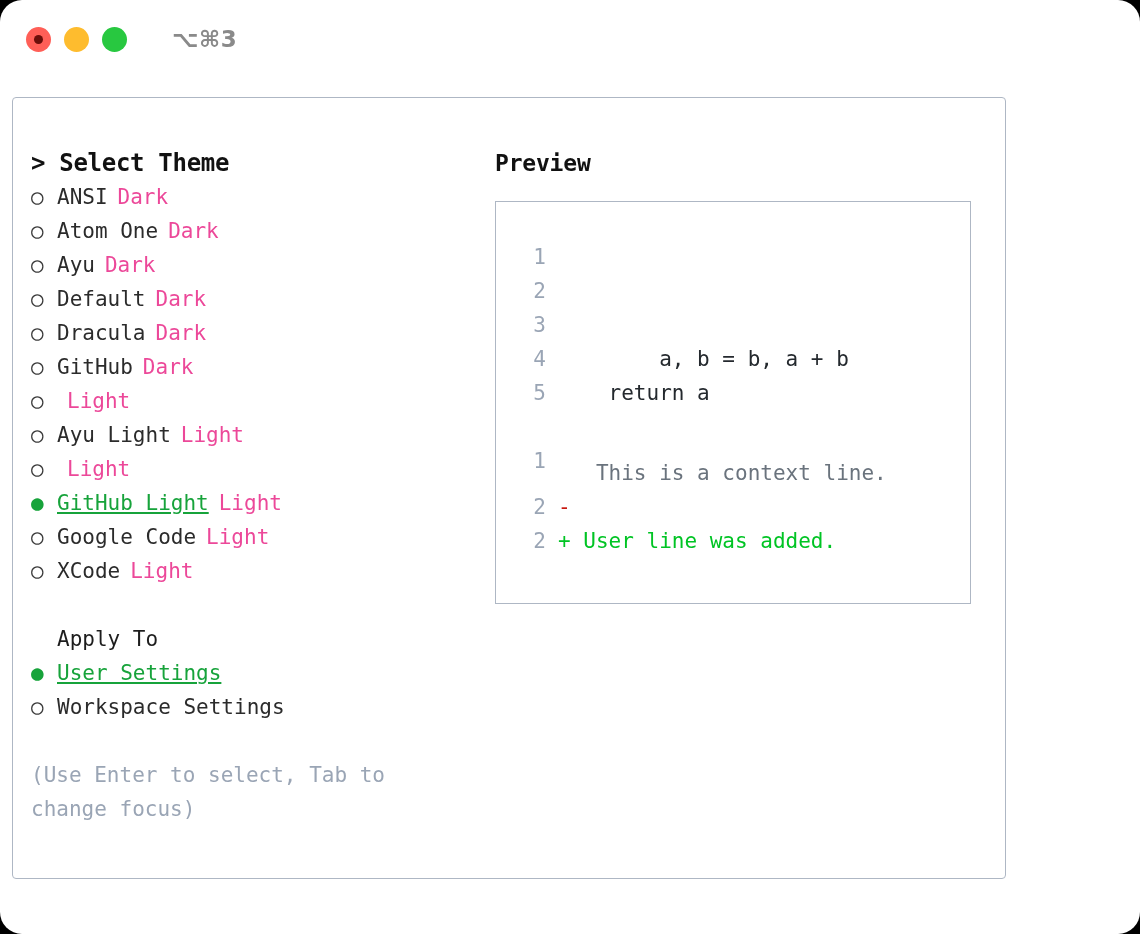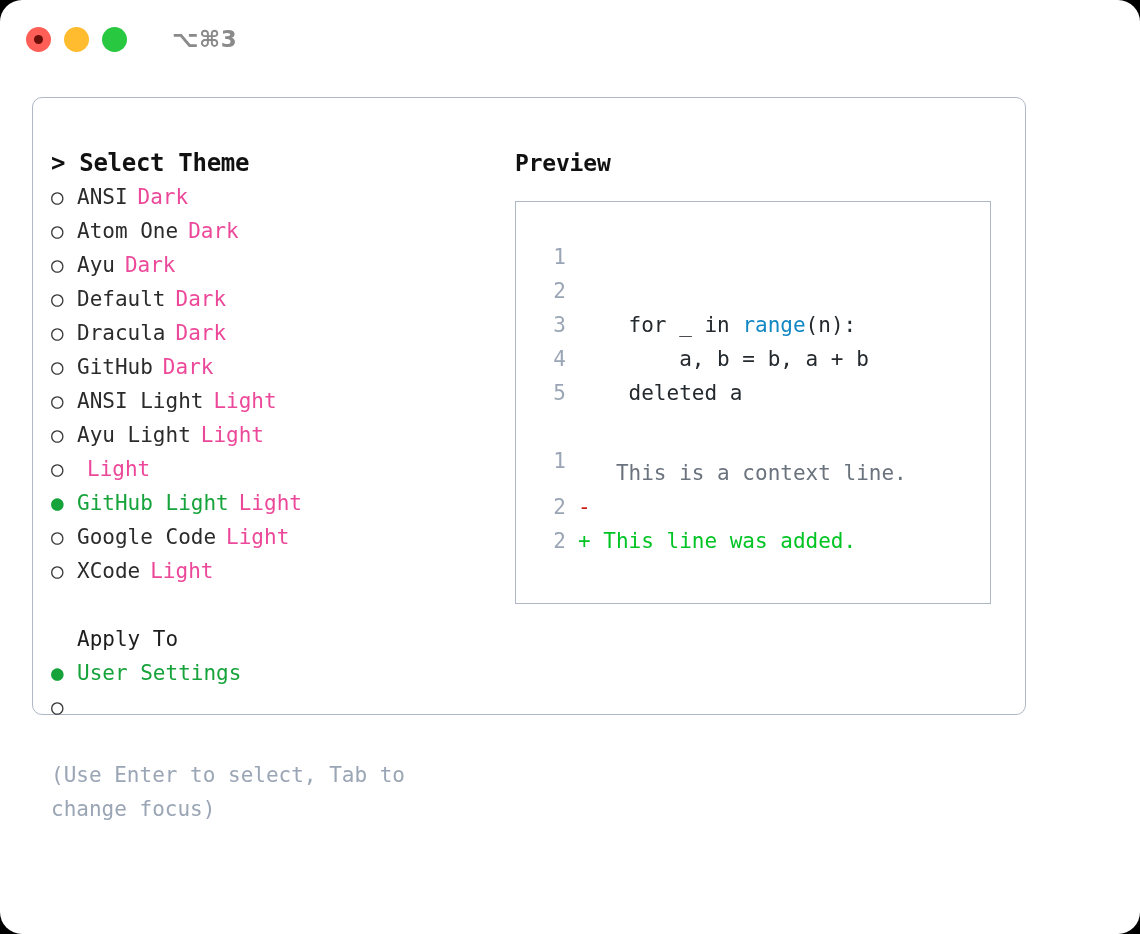--- a/index.html
+++ b/index.html
@@ -61,26 +61,26 @@
     color: #8a8a8a;
     font-size: 23px;
     font-weight: 600;
     letter-spacing: 0.5px;
     font-family: "DejaVu Sans", "Liberation Sans", sans-serif;
   }
 
   
   .panel {
     position: absolute;
-    left: 32px;
+    left: 12px;
     top: 97px;
     width: 994px;
-    height: 618px;
+    height: 782px;
     border: 1.6px solid #aeb7c4;
-    border-radius: 10px;
+    border-radius: 4px;
     box-sizing: border-box;
     background: #ffffff;
   }
 
   .columns {
     display: flex;
     padding: 48px 0 0 0;
   }
   .col-left  { width: 462px; padding-left: 18px; box-sizing: border-box; }
   .col-right { flex: 1; padding-left: 20px; box-sizing: border-box; }
@@ -106,21 +106,21 @@
   }
   .bullet {
     width: 26px;
     flex: 0 0 26px;
     font-size: 21px;
     line-height: 34px;
   }
   .bullet.off { color: #3b3b3b; }
   .bullet.on  { color: #17a33b; }
   .label       { color: #2b2b2b; }
-  .label.sel   { color: #17a33b; }
+  .label.sel   { color: #17a33b; text-decoration: underline; }
   .tag {
     color: #ec4899;
     margin-left: 10px;
   }
 
   .spacer { height: 34px; }
 
   .applyto-heading {
     font-size: 21px;
     color: #1d1d1d;
@@ -199,55 +199,55 @@
 
         <div class="heading">&gt; Select Theme</div>
 
         <div class="list" id="theme-list">
             <div class="row"><span class="bullet off">○</span><span class="label">ANSI</span><span class="tag">Dark</span></div>
             <div class="row"><span class="bullet off">○</span><span class="label">Atom One</span><span class="tag">Dark</span></div>
             <div class="row"><span class="bullet off">○</span><span class="label">Ayu</span><span class="tag">Dark</span></div>
             <div class="row"><span class="bullet off">○</span><span class="label">Default</span><span class="tag">Dark</span></div>
             <div class="row"><span class="bullet off">○</span><span class="label">Dracula</span><span class="tag">Dark</span></div>
             <div class="row"><span class="bullet off">○</span><span class="label">GitHub</span><span class="tag">Dark</span></div>
-            <div class="row"><span class="bullet off">○</span><span class="label">ANSI Light</span><span class="tag">Light</span></div>
+            <div class="row"><span class="bullet off">○</span><span class="tag">Light</span></div>
             <div class="row"><span class="bullet off">○</span><span class="label">Ayu Light</span><span class="tag">Light</span></div>
             <div class="row"><span class="bullet off">○</span><span class="tag">Light</span></div>
             <div class="row"><span class="bullet on">●</span><span class="label sel">GitHub Light</span><span class="tag">Light</span></div>
             <div class="row"><span class="bullet off">○</span><span class="label">Google Code</span><span class="tag">Light</span></div>
             <div class="row"><span class="bullet off">○</span><span class="label">XCode</span><span class="tag">Light</span></div>
           </div>
 
         <div class="spacer"></div>
 
         <div class="applyto-heading">Apply To</div>
 
         <div class="list" id="apply-list">
             <div class="row"><span class="bullet on">●</span><span class="label sel">User Settings</span></div>
-            <div class="row"><span class="bullet off">○</span></div>
+            <div class="row"><span class="bullet off">○</span><span class="label">Workspace Settings</span></div>
           </div>
 
         <div class="hint">(Use Enter to select, Tab to change focus)</div>
       </div>
 
       <div class="col-right">
         <div class="preview-heading">Preview</div>
 
         <div class="codebox">
           <div id="code-block">
               <div class="code-line"><span class="lno">1</span></div>
               <div class="code-line"><span class="lno">2</span></div>
-              <div class="code-line"><span class="lno">3</span><span><span class="src">    for _ in </span><span class="tok-fn2">range</span><span class="src">(n):</span></span></div>
+              <div class="code-line"><span class="lno">3</span></div>
               <div class="code-line"><span class="lno">4</span><span><span class="src">        a, b = b, a + b</span></span></div>
-              <div class="code-line"><span class="lno">5</span><span><span class="src">    deleted a</span></span></div>
+              <div class="code-line"><span class="lno">5</span><span><span class="src">    return a</span></span></div>
             </div>
           <div class="code-gap"></div>
           <div id="diff-block">
               <div class="code-line"><span class="lno">1</span><span class="diff-ctx"> </span><span class="diff-ctx">  This is a context line.</span></div>
               <div class="code-line"><span class="lno">2</span><span class="diff-del">-</span></div>
-              <div class="code-line"><span class="lno">2</span><span class="diff-add">+</span><span class="diff-add"> This line was added.</span></div>
+              <div class="code-line"><span class="lno">2</span><span class="diff-add">+</span><span class="diff-add"> User line was added.</span></div>
             </div>
         </div>
       </div>
 
     </div>
   </div>
 </div>
 
 </body></html>

